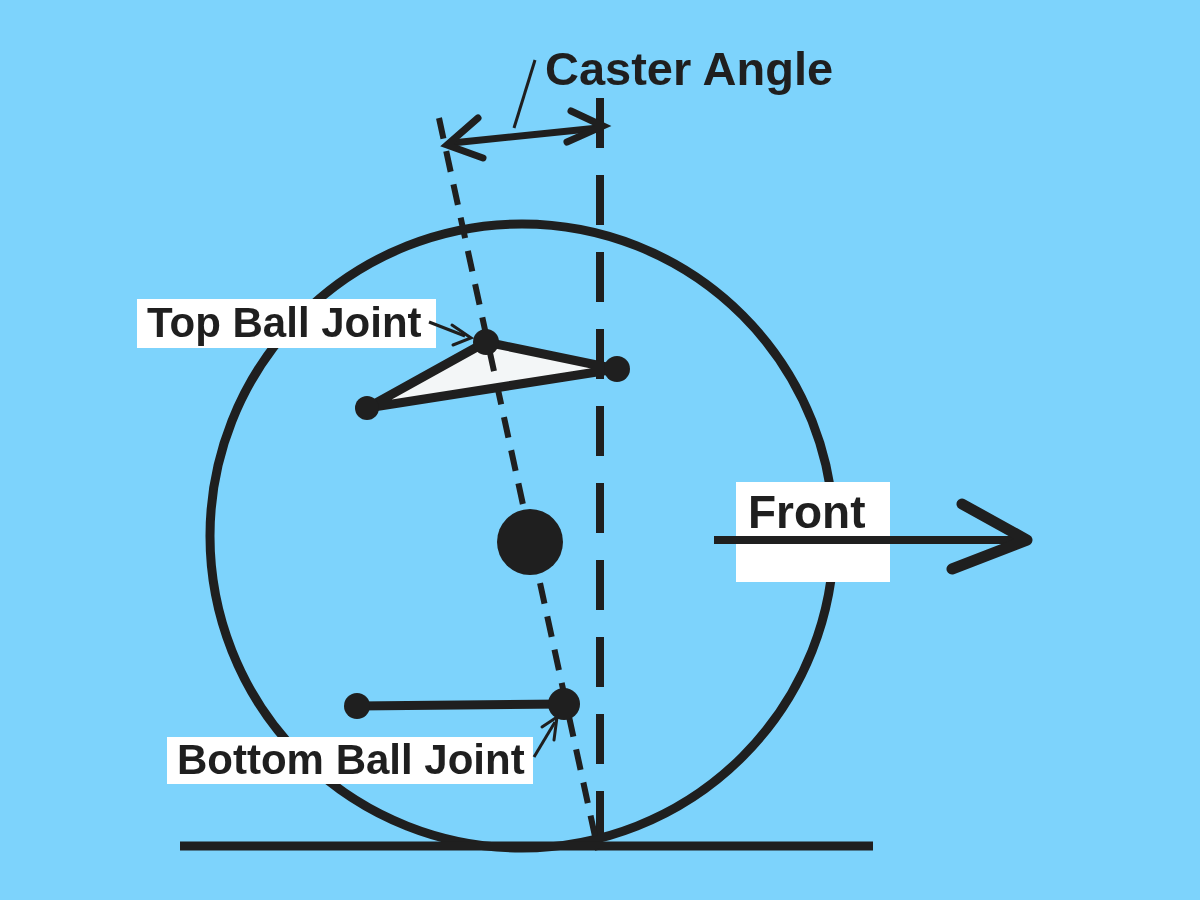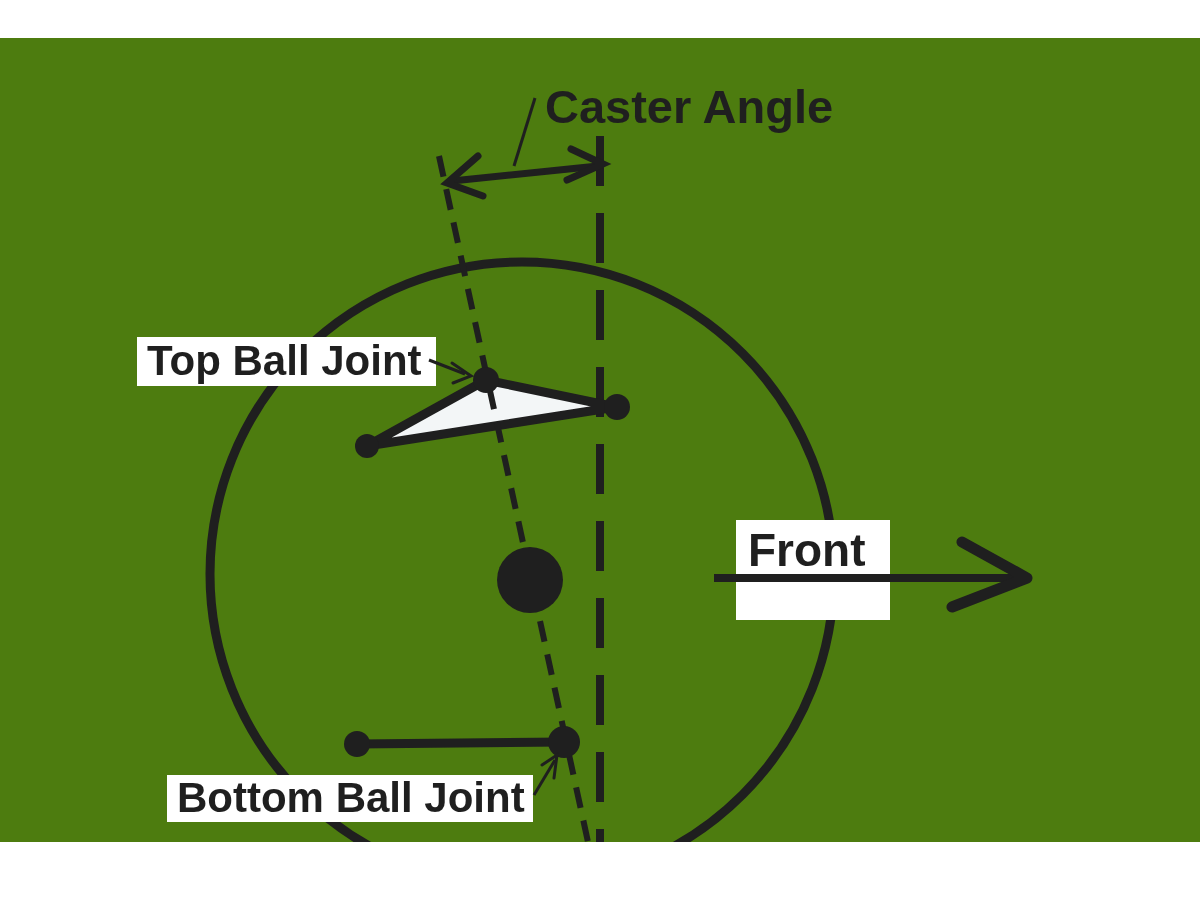--- a/index.html
+++ b/index.html
@@ -4,24 +4,23 @@
 <style>
   html, body {
     margin: 0;
     padding: 0;
     background: #ffffff;
     font-family: "Liberation Sans", sans-serif;
   }
   .stage {
     position: relative;
     width: 1200px;
-    height: 804px;
-    background: #4d7c0f;
+    height: 900px;
+    background: #7dd3fc;
     overflow: hidden;
-    margin-top: 38px;
   }
   svg { display: block; }
   .ink-stroke { stroke: #1f1f1f; fill: none; }
   .ink-fill   { fill: #1f1f1f; }
   .label-text {
     fill: #1f1f1f;
     font-family: "Liberation Sans", sans-serif;
     font-weight: bold;
   }
   .thin  { stroke-width: 3; }

